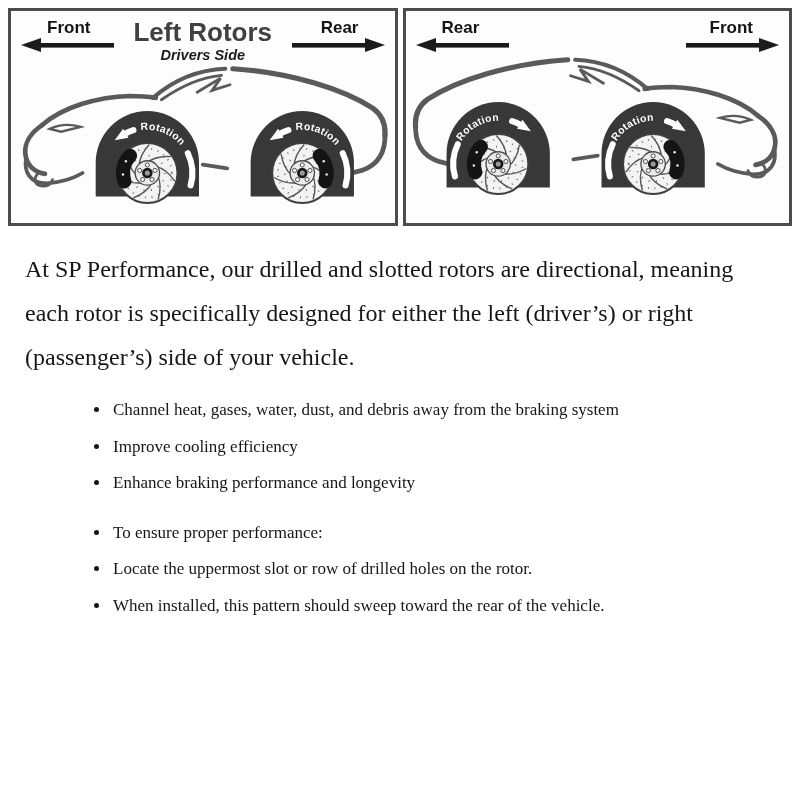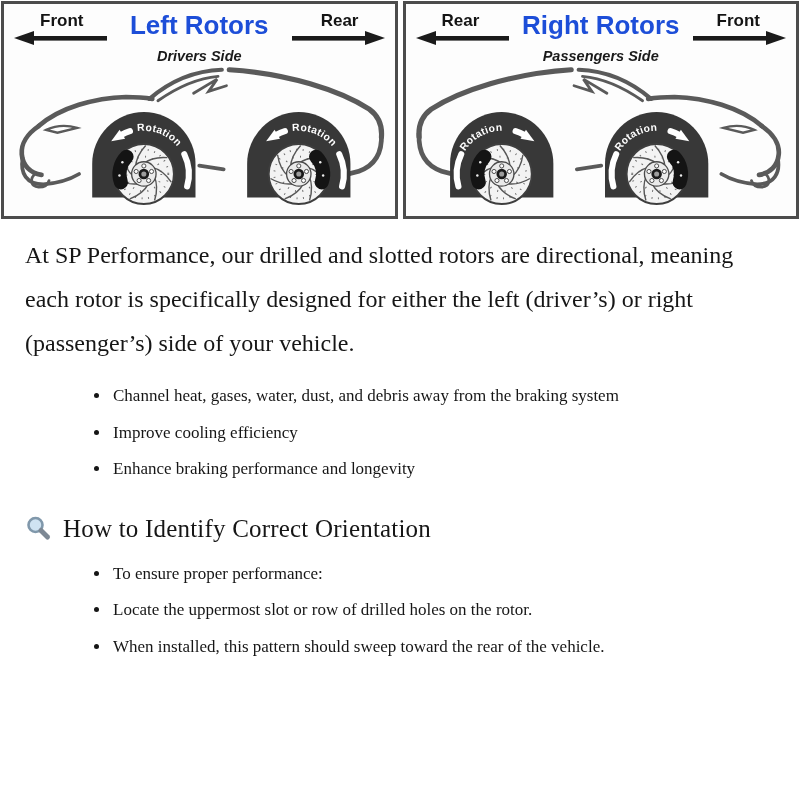--- a/index.html
+++ b/index.html
@@ -1,29 +1,29 @@
 <!DOCTYPE html>
 <html><head>
 <meta charset="utf-8">
 <style>
   html,body{margin:0;padding:0;background:#ffffff;}
   body{width:800px;height:800px;overflow:hidden;font-family:"Liberation Serif","DejaVu Serif",serif;color:#161616;}
 
   
-  .diagram{display:flex;gap:5px;padding:1px;}
+  .diagram{display:flex;gap:5px;padding:8px;}
   .panel{flex:1;box-sizing:border-box;height:218px;border:3px solid #4c4c4c;background:#fdfdfd;overflow:hidden;}
   .panel-header{display:flex;justify-content:space-between;align-items:flex-start;padding:7px 10px 0;}
   .dir{position:relative;width:96px;height:36px;flex:0 0 auto;}
   .dir-label{position:absolute;top:0;font-family:"Liberation Sans","DejaVu Sans",sans-serif;font-weight:bold;font-size:17px;color:#141414;white-space:nowrap;}
   .dir-left .dir-label{left:26px;}
   .dir-right .dir-label{right:26px;}
   .dir svg{position:absolute;top:20px;left:0;}
   .panel-title-block{flex:1;text-align:center;margin-top:1px;}
-  .panel-title{font-family:"Liberation Sans","DejaVu Sans",sans-serif;font-weight:800;font-size:26px;line-height:26px;color:#1d4ed8;}
-  .panel-subtitle{font-family:"Liberation Sans","DejaVu Sans",sans-serif;font-weight:bold;font-style:italic;font-size:14.5px;margin-top:10px;color:#1a1a1a;}
+  .panel-title{font-family:"Liberation Sans","DejaVu Sans",sans-serif;font-weight:800;font-size:26px;line-height:26px;color:#404040;}
+  .panel-subtitle{font-family:"Liberation Sans","DejaVu Sans",sans-serif;font-weight:bold;font-style:italic;font-size:14.5px;margin-top:2px;color:#1a1a1a;}
   .car-svg{display:block;width:100%;height:154px;margin-top:2px;}
 
   
   .article{padding:0 25px;}
   .intro{font-size:24px;line-height:44px;margin:13px 0 0;max-width:726px;}
   .sec-heading{display:flex;align-items:center;gap:11px;margin:27px 0 0;font-size:25px;font-weight:bold;}
   .sec-heading.light{font-weight:normal;letter-spacing:0.2px;}
   .sec-heading .emoji{flex:0 0 auto;display:inline-flex;}
   .lead{font-size:23px;line-height:36px;margin:23px 0 0;}
   ul.bullets{margin:13px 0 0;padding-left:86px;max-width:740px;}
@@ -130,24 +130,20 @@
 
     <div class="panel">
       <div class="panel-header">
         <div class="dir dir-left">
           <span class="dir-label">Rear</span>
           <svg width="96" height="14" viewBox="0 0 96 14">
             <polygon points="0,7 20,0 20,14" fill="#1b1b1b"></polygon>
             <rect x="19" y="5" width="74" height="4.6" fill="#1b1b1b"></rect>
           </svg>
         </div>
-        <div class="panel-title-block">
-          <div class="panel-title">Right Rotors</div>
-          <div class="panel-subtitle">Passengers Side</div>
-        </div>
         <div class="dir dir-right">
           <span class="dir-label">Front</span>
           <svg width="96" height="14" viewBox="0 0 96 14">
             <polygon points="96,7 76,0 76,14" fill="#1b1b1b"></polygon>
             <rect x="3" y="5" width="74" height="4.6" fill="#1b1b1b"></rect>
           </svg>
         </div>
       </div>
       <svg class="car-svg" id="car-right" viewBox="0 0 392 164" preserveAspectRatio="xMidYMid meet">
           <g transform="translate(392,0) scale(-1,1)">
@@ -227,29 +223,20 @@
     <p class="intro">At SP Performance, our drilled and slotted rotors are directional, meaning each rotor is specifically designed for either the left (driver’s) or right (passenger’s) side of your vehicle.</p>
 
 
 
     <ul class="bullets">
       <li>Channel heat, gases, water, dust, and debris away from the braking system</li>
       <li>Improve cooling efficiency</li>
       <li>Enhance braking performance and longevity</li>
     </ul>
 
-    <div class="sec-heading light">
-      <span class="emoji">
-        <svg width="27" height="27" viewBox="0 0 27 27">
-          <circle cx="10.5" cy="10" r="7" stroke="#8098ab" stroke-width="2.6" fill="#cfe3f2"></circle>
-          <line x1="16" y1="15.5" x2="22.5" y2="22" stroke-width="5" stroke-linecap="round" stroke="#7d8894"></line>
-        </svg>
-      </span>
-      <span>How to Identify Correct Orientation</span>
-    </div>
 
     <ul class="bullets">
       <li>To ensure proper performance:</li>
       <li>Locate the uppermost slot or row of drilled holes on the rotor.</li>
       <li>When installed, this pattern should sweep toward the rear of the vehicle.</li>
     </ul>
 
   </div>
 </div>
 

